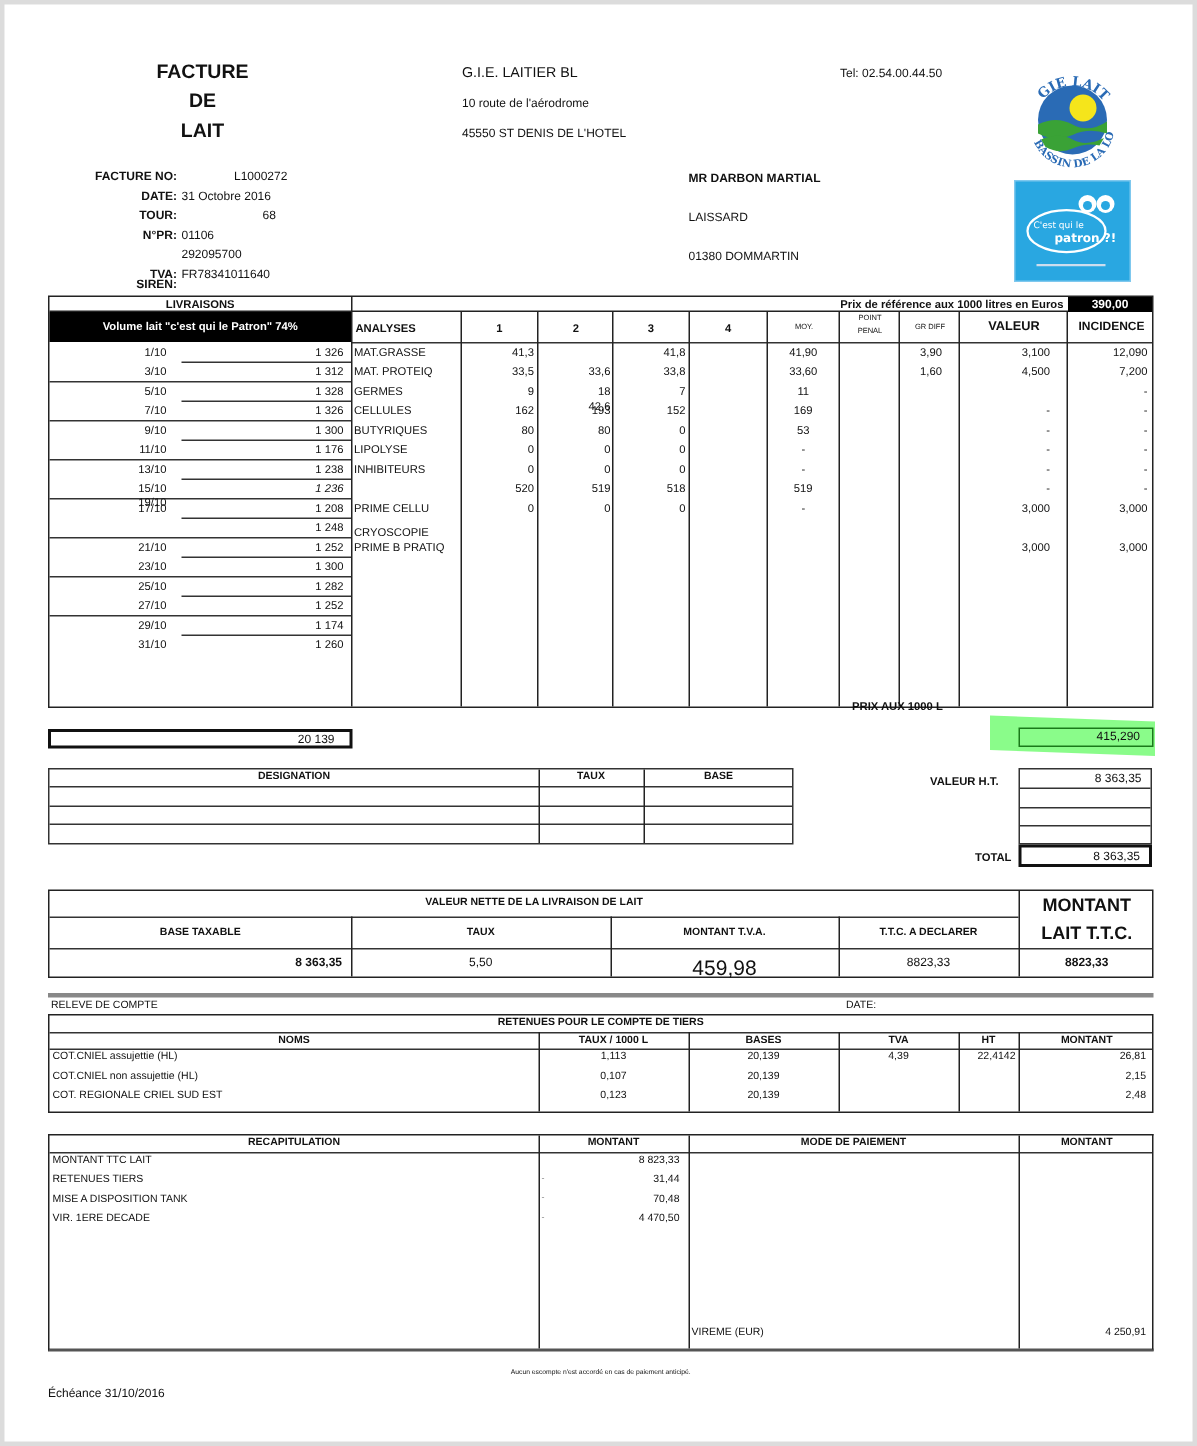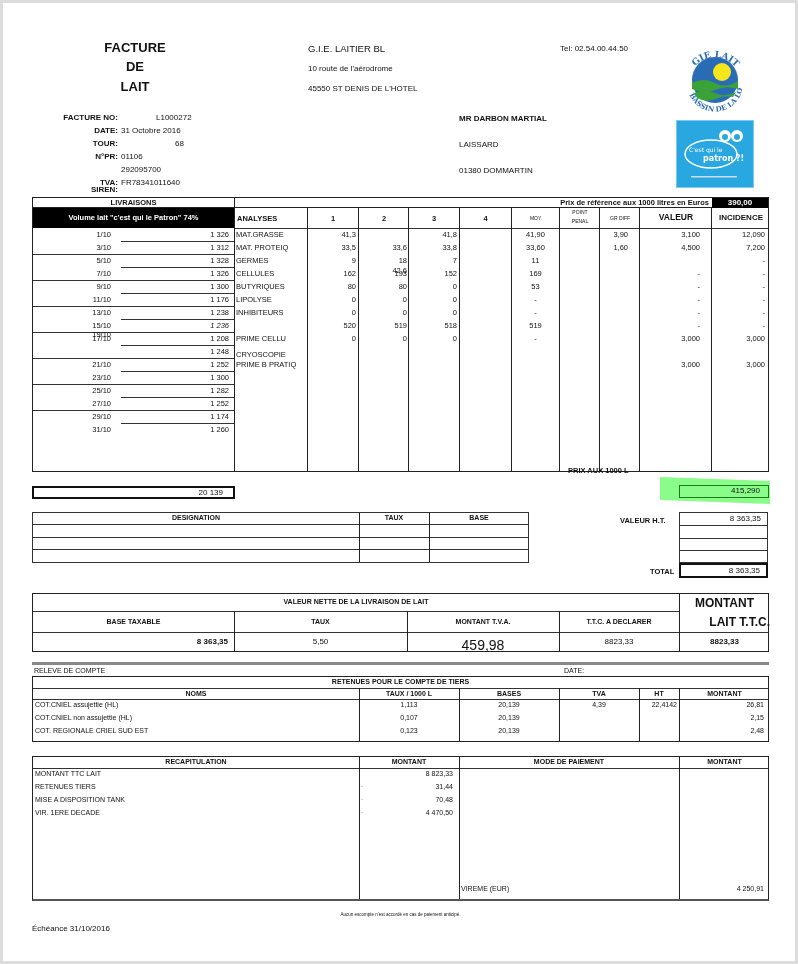--- a/index.html
+++ b/index.html
@@ -309,21 +309,21 @@
     <div class="hline" style="left:0;right:0;top:38px;"></div>
     <div class="vline" style="left:646px;"></div>
     <div class="vline" style="left:201px;top:17px;"></div>
     <div class="vline" style="left:374px;top:17px;"></div>
     <div class="vline" style="left:526px;top:17px;"></div>
     <div class="abs c b" style="left:0;width:201px;top:24px;font-size:7px;">BASE TAXABLE</div>
     <div class="abs c b" style="left:201px;width:173px;top:24px;font-size:7px;">TAUX</div>
     <div class="abs c b" style="left:374px;width:152px;top:24px;font-size:7px;">MONTANT T.V.A.</div>
     <div class="abs c b" style="left:526px;width:120px;top:24px;font-size:7px;">T.T.C. A DECLARER</div>
     <div class="abs c b" style="left:646px;width:91px;top:2px;font-size:12px;">MONTANT</div>
-    <div class="abs c b" style="left:646px;width:91px;top:21px;font-size:12px;text-align:right;">LAIT T.T.C.</div>
+    <div class="abs c b" style="left:646px;width:91px;top:21px;font-size:12px;">LAIT T.T.C.</div>
     <div class="abs r b" style="left:0;width:195px;top:43px;font-size:8px;">8 363,35</div>
     <div class="abs c" style="left:201px;width:173px;top:43px;font-size:8px;">5,50</div>
     <div class="abs c" style="left:374px;width:152px;top:43px;font-size:14px;text-align:center;">459,98</div>
     <div class="abs c" style="left:526px;width:120px;top:43px;font-size:8px;">8823,33</div>
     <div class="abs c b" style="left:646px;width:91px;top:43px;font-size:8px;">8823,33</div>
   </div>
 
   <div class="abs" style="left:29px;top:659px;width:737px;height:3px;background:#888;"></div>
   <div class="abs" style="left:31px;top:664px;font-size:7px;">RELEVE DE COMPTE</div>
   <div class="abs" style="left:561px;top:664px;font-size:7px;">DATE:</div>

